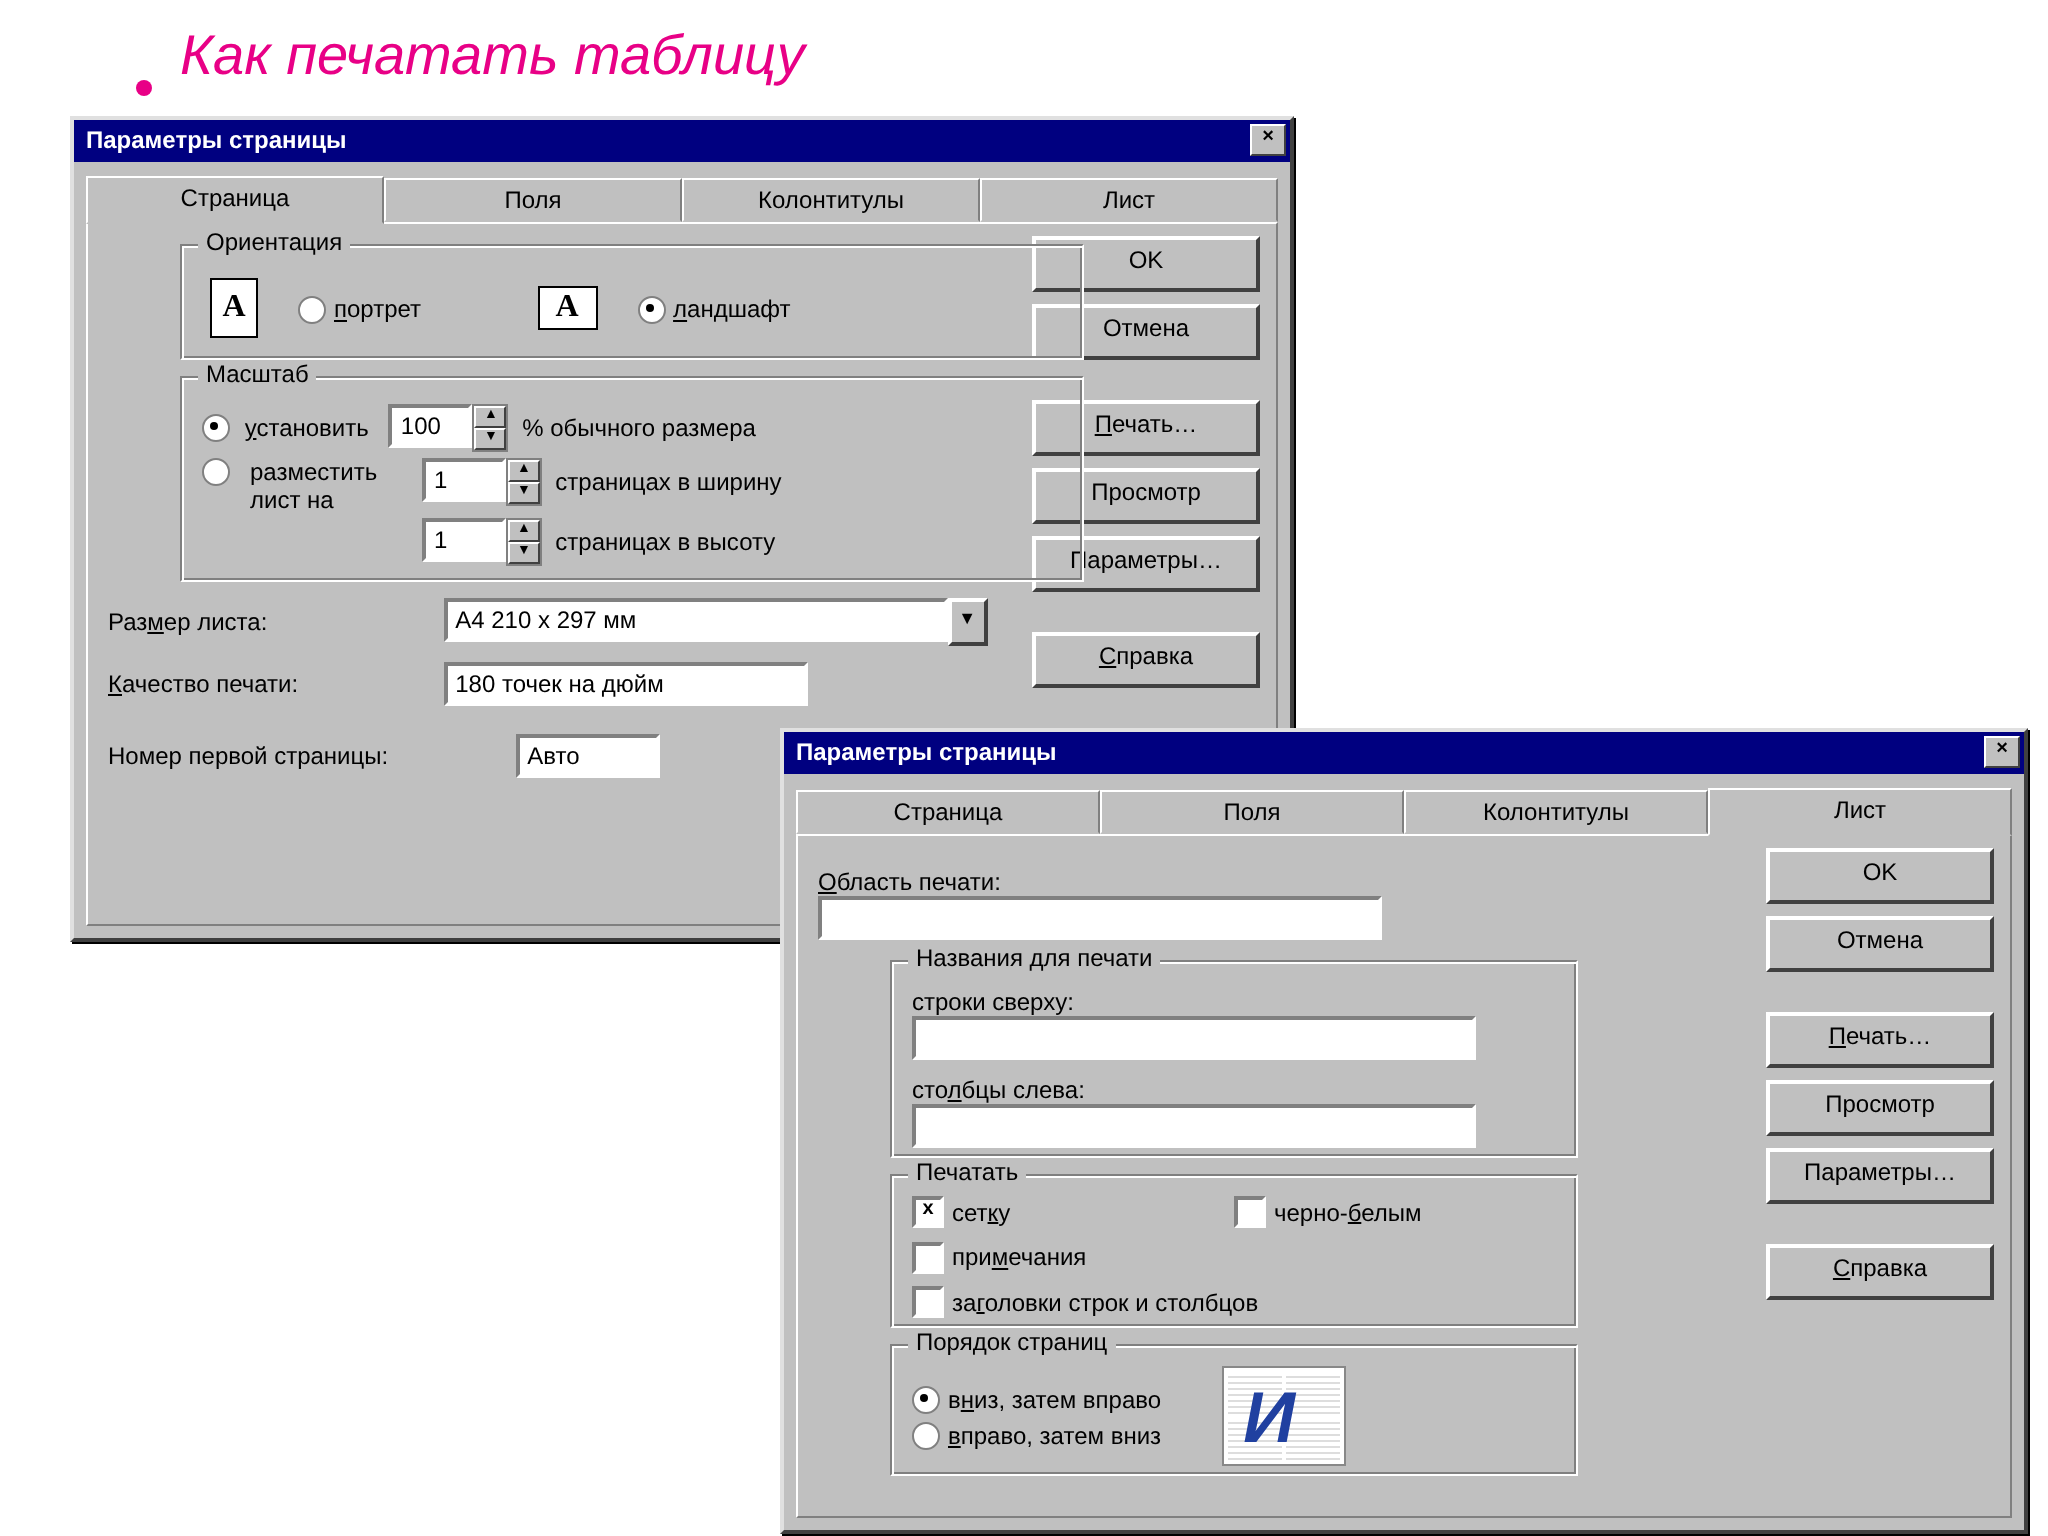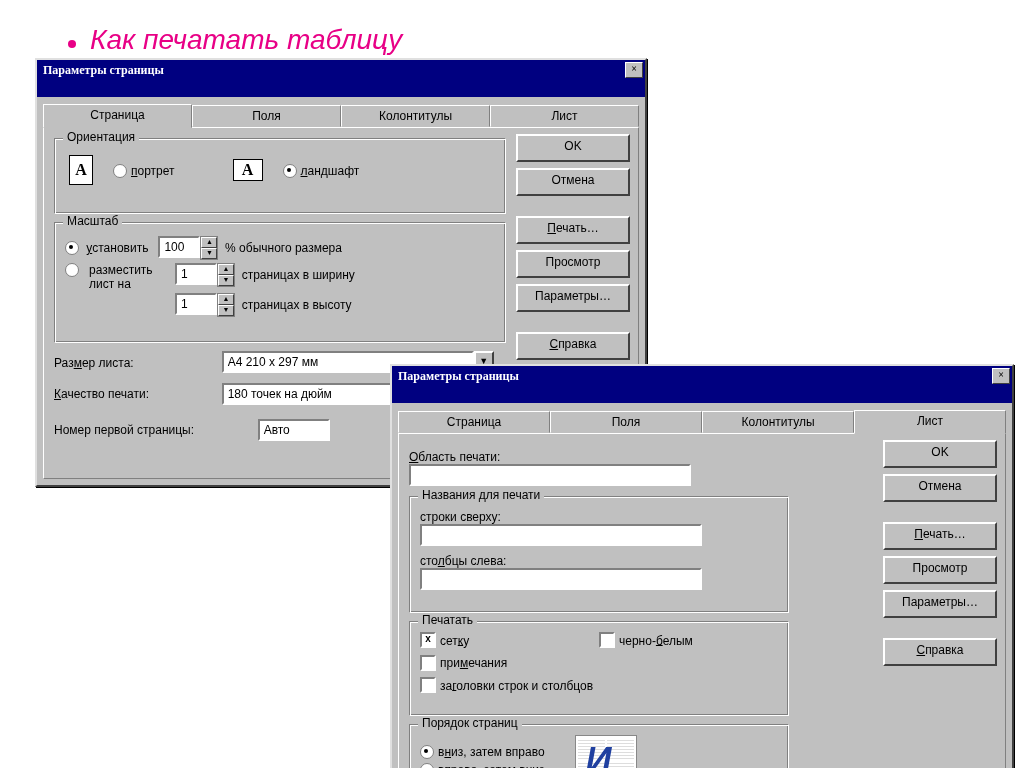--- a/index.html
+++ b/index.html
@@ -9,21 +9,21 @@
     background:#fff;
     font-family:"Arial",sans-serif;
     font-size:13px;
     color:#000;
     position:relative;
     overflow:hidden;
   }
   
   .heading{
     position:absolute;
-    left:60px; top:24px;
+    left:60px; top:12px;
     color:#e80086;
     font-style:italic;
     font-size:28px;
     font-weight:normal;
   }
   .bullet{
     position:absolute;
     left:68px; top:40px;
     width:8px; height:8px; border-radius:50%;
     background:#e80086;
@@ -40,22 +40,21 @@
   }
   .titlebar{
     height:20px;
     background:linear-gradient(#000080,#000080);
     color:#fff;
     font-weight:bold;
     font-size:12px;
     display:flex;
     align-items:center;
     justify-content:space-between;
-    padding:0 2px 17px 6px;
-    font-family:Liberation Serif, serif;
+    padding:0 2px 1px 6px;
   }
   .closebox{
     width:16px;height:14px;
     background:#c0c0c0;
     border:1px solid;
     border-color:#fff #404040 #404040 #fff;
     font-size:10px;
     line-height:12px;
     text-align:center;
     color:#000;
@@ -95,23 +94,24 @@
     background:#c0c0c0;
     padding:10px;
     position:relative;
   }
 
   
   .group{
     border:1px solid #808080;
     border-right-color:#fff; border-bottom-color:#fff;
     box-shadow:inset 1px 1px 0 #fff, inset -1px -1px 0 #808080;
-    padding:10px 10px 22px 10px;
+    padding:10px 10px 4px 10px;
     position:relative;
     margin-bottom:8px;
+    margin-left:36px;
   }
   .group>.legend{
     position:absolute;
     top:-9px; left:8px;
     background:#c0c0c0;
     padding:0 4px;
     font-size:12px;
   }
 
   

